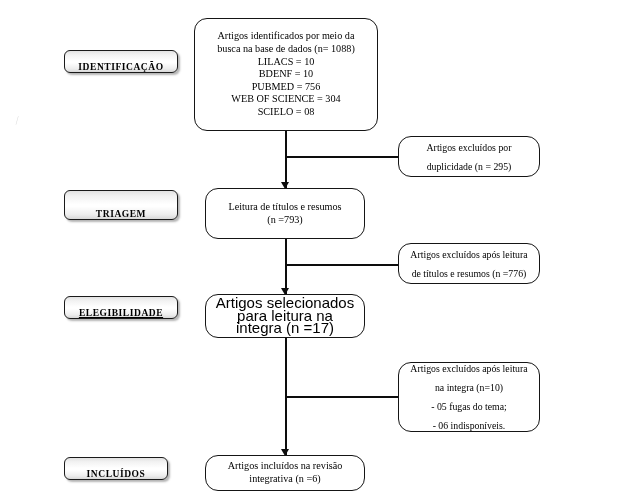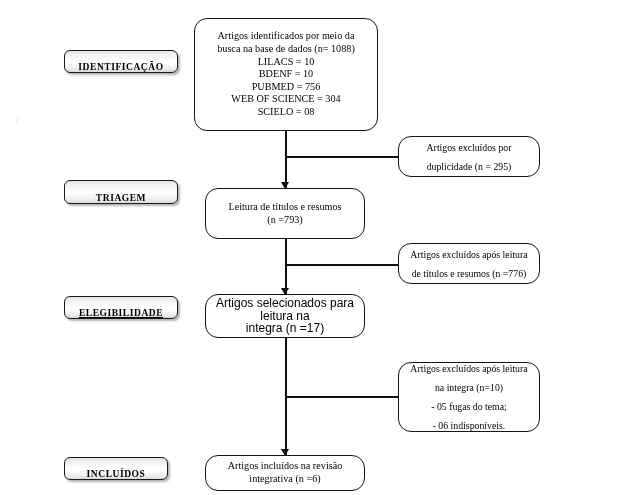--- a/index.html
+++ b/index.html
@@ -55,21 +55,21 @@
     font-family: "Liberation Serif", serif;
     font-size: 10.2px;
     line-height: 12.6px;
     color: #000000;
     padding: 0 8px;
     white-space: pre-line;
   }
   
   .flow-box.sans .box-text {
     font-family: "Liberation Sans", sans-serif;
-    font-size: 12px;
+    font-size: 15px;
     line-height: 12.4px;
   }
   .flow-box.exclusion .box-text {
     font-size: 9.8px;
     line-height: 19px;
   }
 
   
   .vline {
     position: absolute;
@@ -112,21 +112,21 @@
 <body>
 
 <div id="page">
 
   <div class="artifact" style="left:16px; top:114px;">⁄</div>
 
   <div class="stage-label" style="left:64px; top:50px; width:114px; height:23px;">
     <span class="stage-text">IDENTIFICAÇÃO</span>
   </div>
 
-  <div class="stage-label" style="left:64px; top:180px; width:114px; height:24px;">
+  <div class="stage-label" style="left:64px; top:190px; width:114px; height:30px;">
     <span class="stage-text">TRIAGEM</span>
   </div>
 
   <div class="stage-label" style="left:64px; top:296px; width:114px; height:23px;text-decoration:underline;">
     <span class="stage-text">ELEGIBILIDADE</span>
   </div>
 
   <div class="stage-label" style="left:64px; top:457px; width:104px; height:23px;">
     <span class="stage-text">INCLUÍDOS</span>
   </div>

